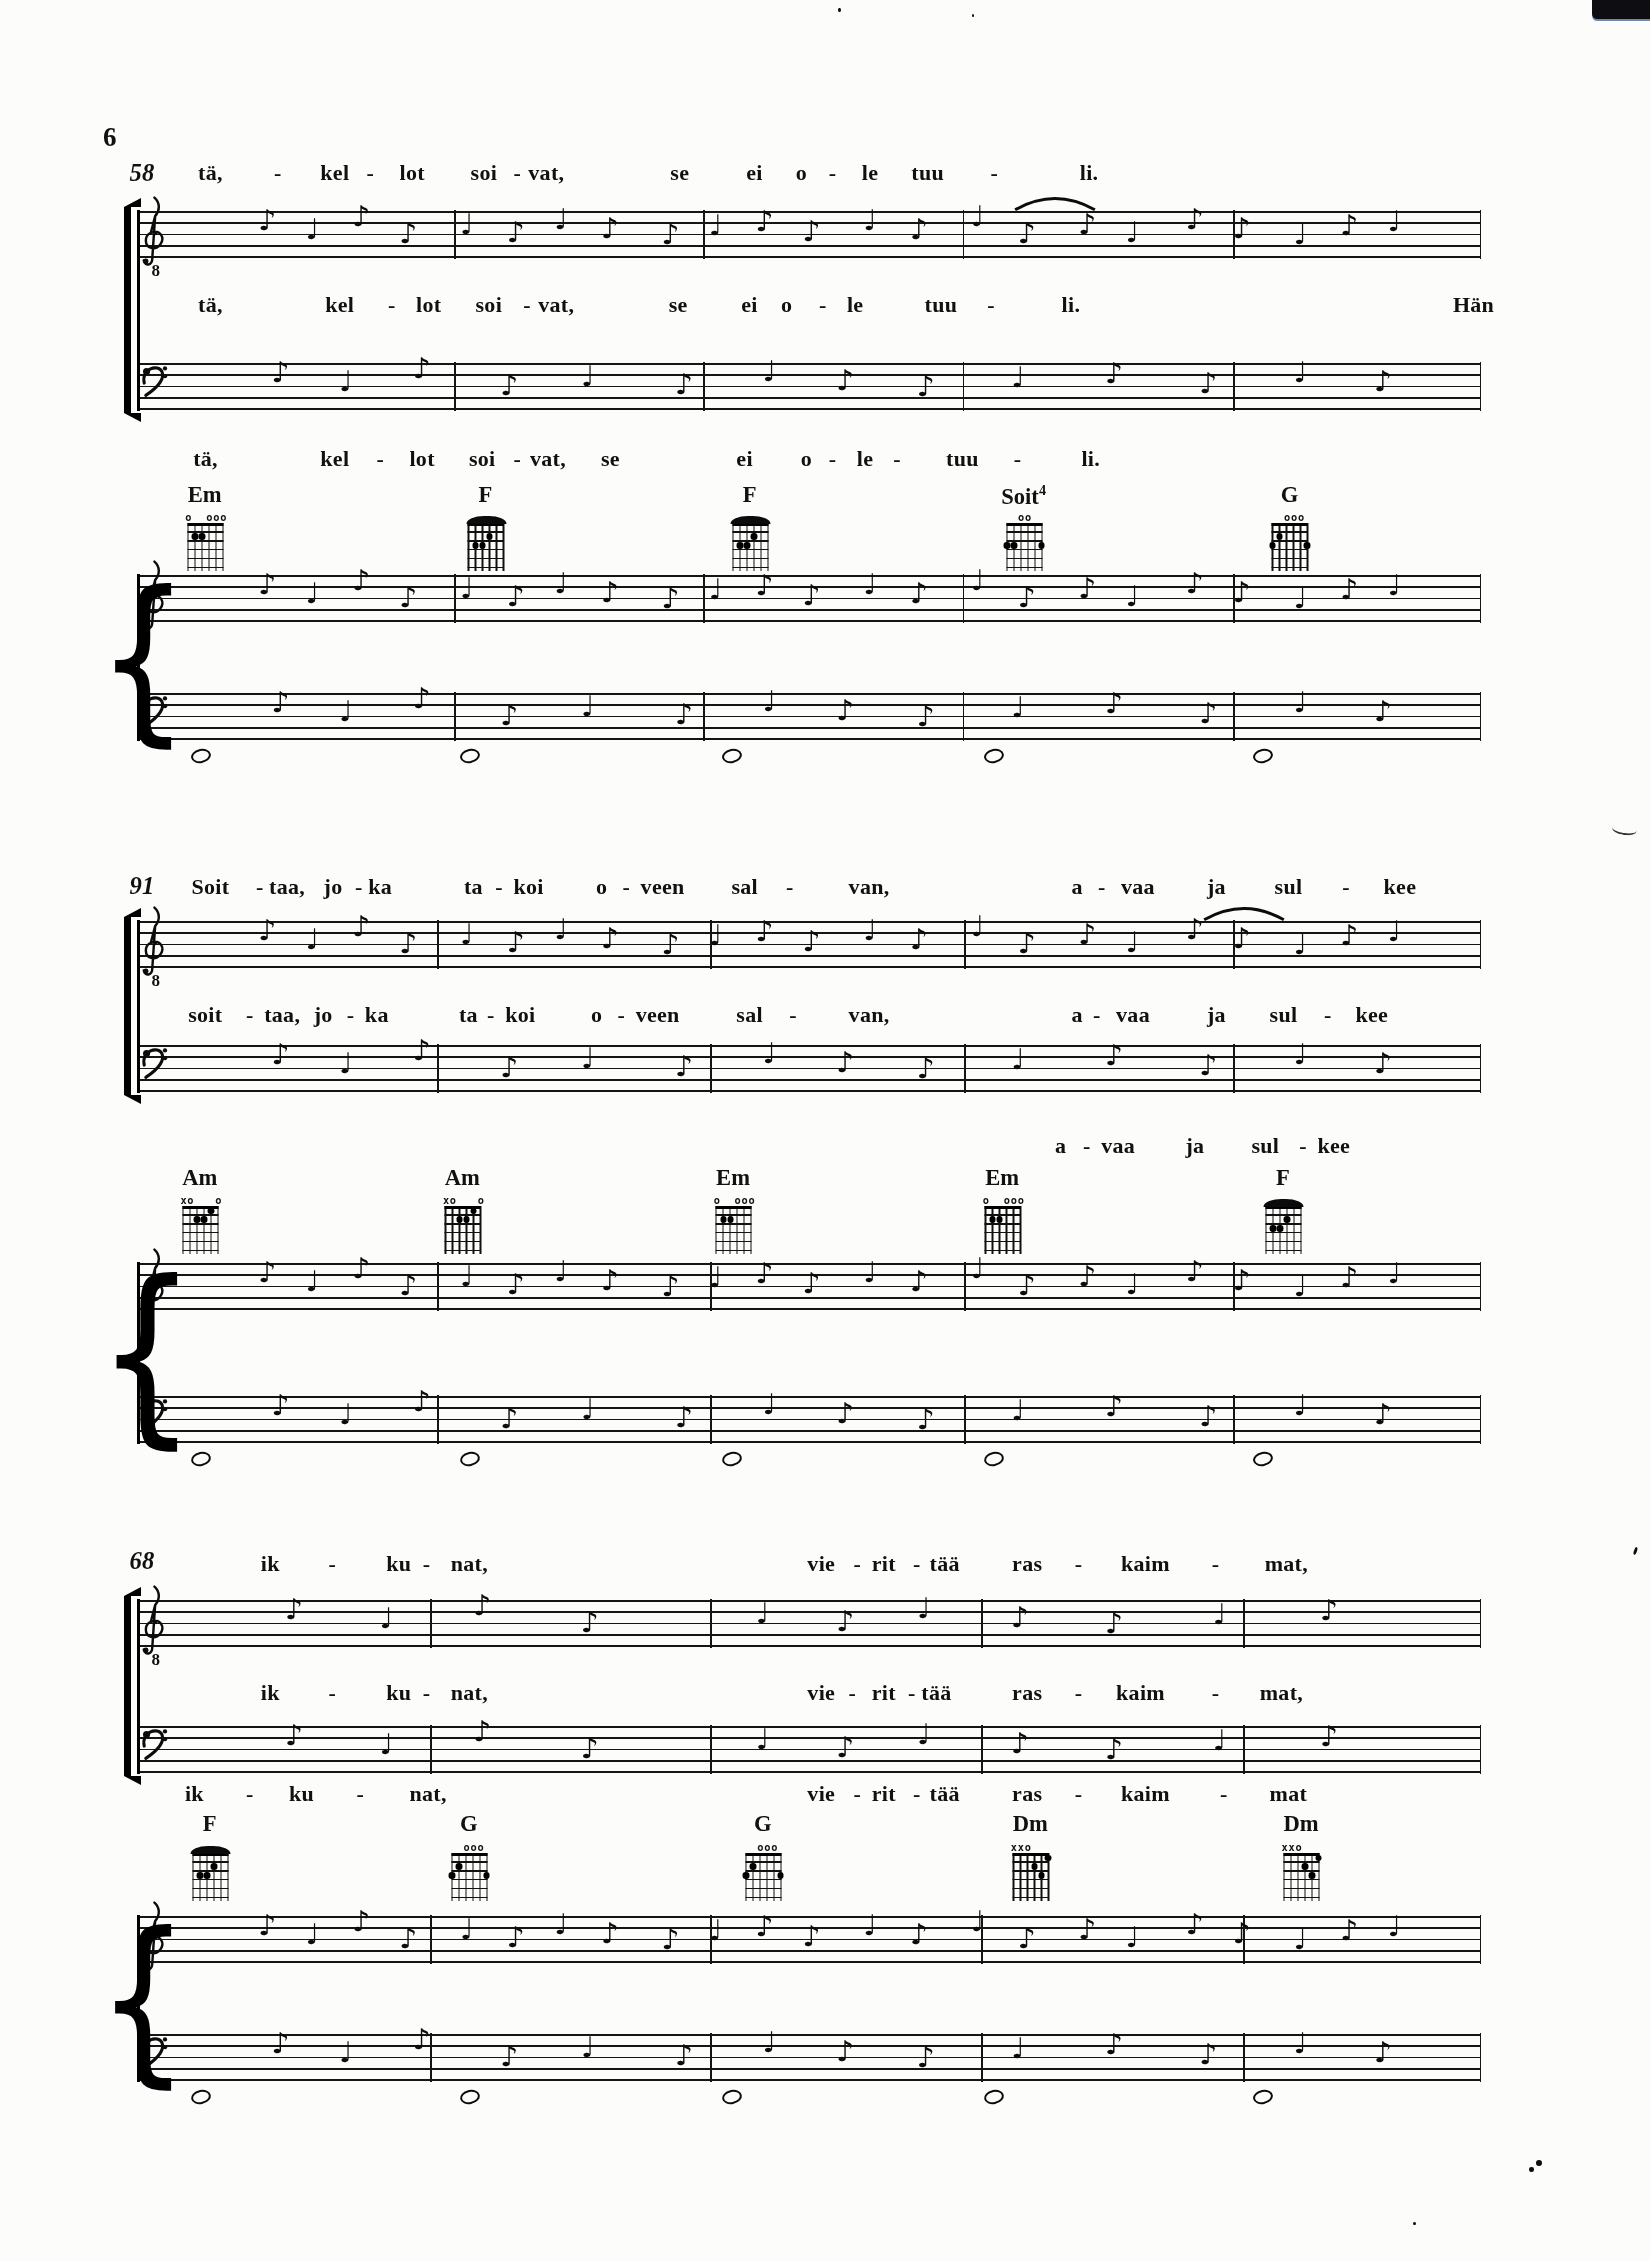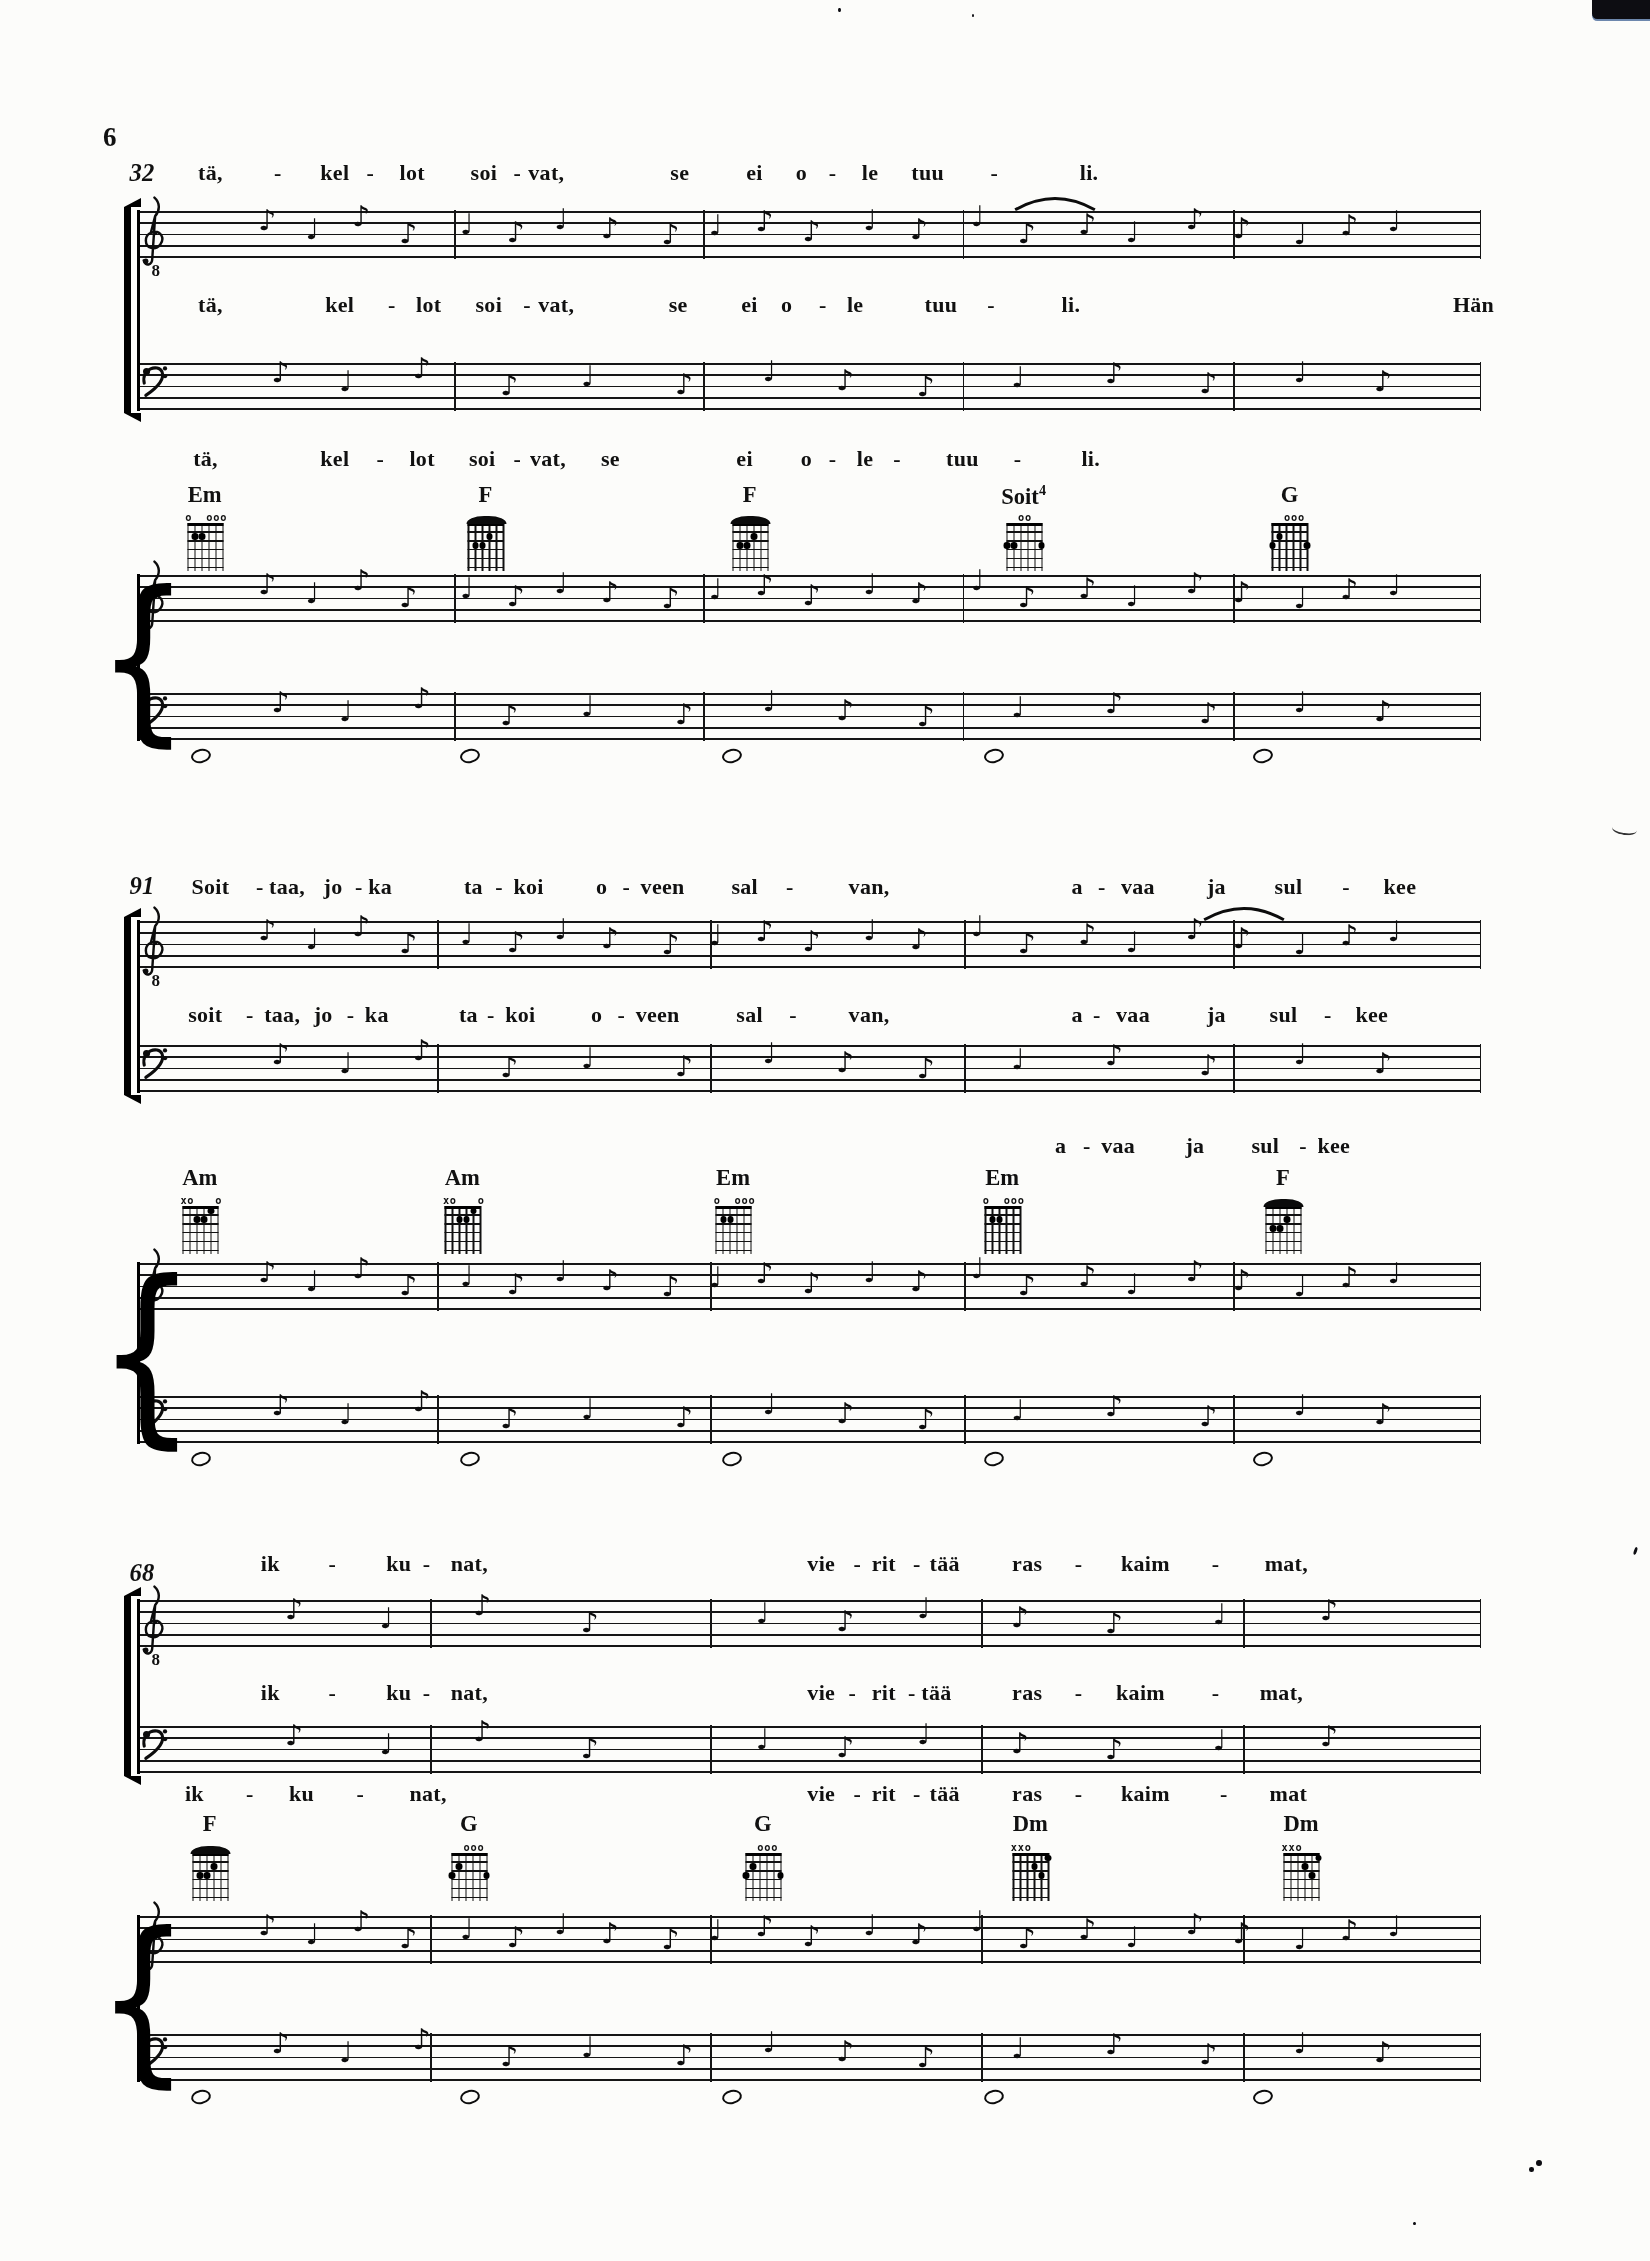--- a/index.html
+++ b/index.html
@@ -45,21 +45,21 @@
   .speck{border-radius:50%;}
   .arc-art{position:absolute;width:24.6px;height:10.3px;border:0 solid #333;border-bottom-width:2.3px;border-radius:50%;transform:rotate(8deg);background:none;}
 </style>
 </head>
 <body>
 
 <div class="page">
   <div class="page-number">6</div>
   <div id="systems">
       <div class="system" style="top: 155px; height: 621px;">
-        <div class="measure-num" style="left: 8%; top: 3.9px;">32</div>
+        <div class="measure-num" style="left: 8%; top: 3.9px;">58</div>
         <span class="lyric" style="left: 12%; top: 5.2px;">tä,</span>
         <span class="lyric dash" style="left: 16.6%; top: 5.2px;">-</span>
         <span class="lyric" style="left: 19.4%; top: 5.2px;">kel</span>
         <span class="lyric dash" style="left: 22.2%; top: 5.2px;">-</span>
         <span class="lyric" style="left: 24.2%; top: 5.2px;">lot</span>
         <span class="lyric" style="left: 28.5%; top: 5.2px;">soi</span>
         <span class="lyric dash" style="left: 31.1%; top: 5.2px;">-</span>
         <span class="lyric" style="left: 32%; top: 5.2px;">vat,</span>
         <span class="lyric" style="left: 40.6%; top: 5.2px;">se</span>
         <span class="lyric" style="left: 45.2%; top: 5.2px;">ei</span>
@@ -708,21 +708,21 @@
           <div class="wnote" style="left: 43.5%; top: 56px;"></div>
           <div class="wnote" style="left: 63%; top: 56px;"></div>
           <div class="wnote" style="left: 83%; top: 56px;"></div>
         </div>
         <div class="vbracket" style="left: calc(8.31% - 13px); top: 50px; height: 178px;"></div>
         <div class="sysline" style="top: 54px; height: 170px;"></div>
         <div class="sysline" style="top: 396px; height: 179px;"></div>
         <div class="brace" style="left: calc(8.31% - 40px); top: 391px; font-size: 174px; line-height: 190px; transform: scale(0.9, 1.12);">{</div>
       </div>
       <div class="system" style="top: 1547px; height: 621px;">
-        <div class="measure-num" style="left: 8%; top: 12px; font-style: italic;">68</div>
+        <div class="measure-num" style="left: 8%; top: 0; font-style: italic;">68</div>
         <span class="lyric" style="left: 15.8%; top: 3.9px;">ik</span>
         <span class="lyric dash" style="left: 19.9%; top: 3.9px;">-</span>
         <span class="lyric" style="left: 23.4%; top: 3.9px;">ku</span>
         <span class="lyric dash" style="left: 25.6%; top: 3.9px;">-</span>
         <span class="lyric" style="left: 27.3%; top: 3.9px;">nat,</span>
         <span class="lyric" style="left: 48.9%; top: 3.9px;">vie</span>
         <span class="lyric dash" style="left: 51.7%; top: 3.9px;">-</span>
         <span class="lyric" style="left: 52.8%; top: 3.9px;">rit</span>
         <span class="lyric dash" style="left: 55.3%; top: 3.9px;">-</span>
         <span class="lyric" style="left: 56.3%; top: 3.9px;">tää</span>

